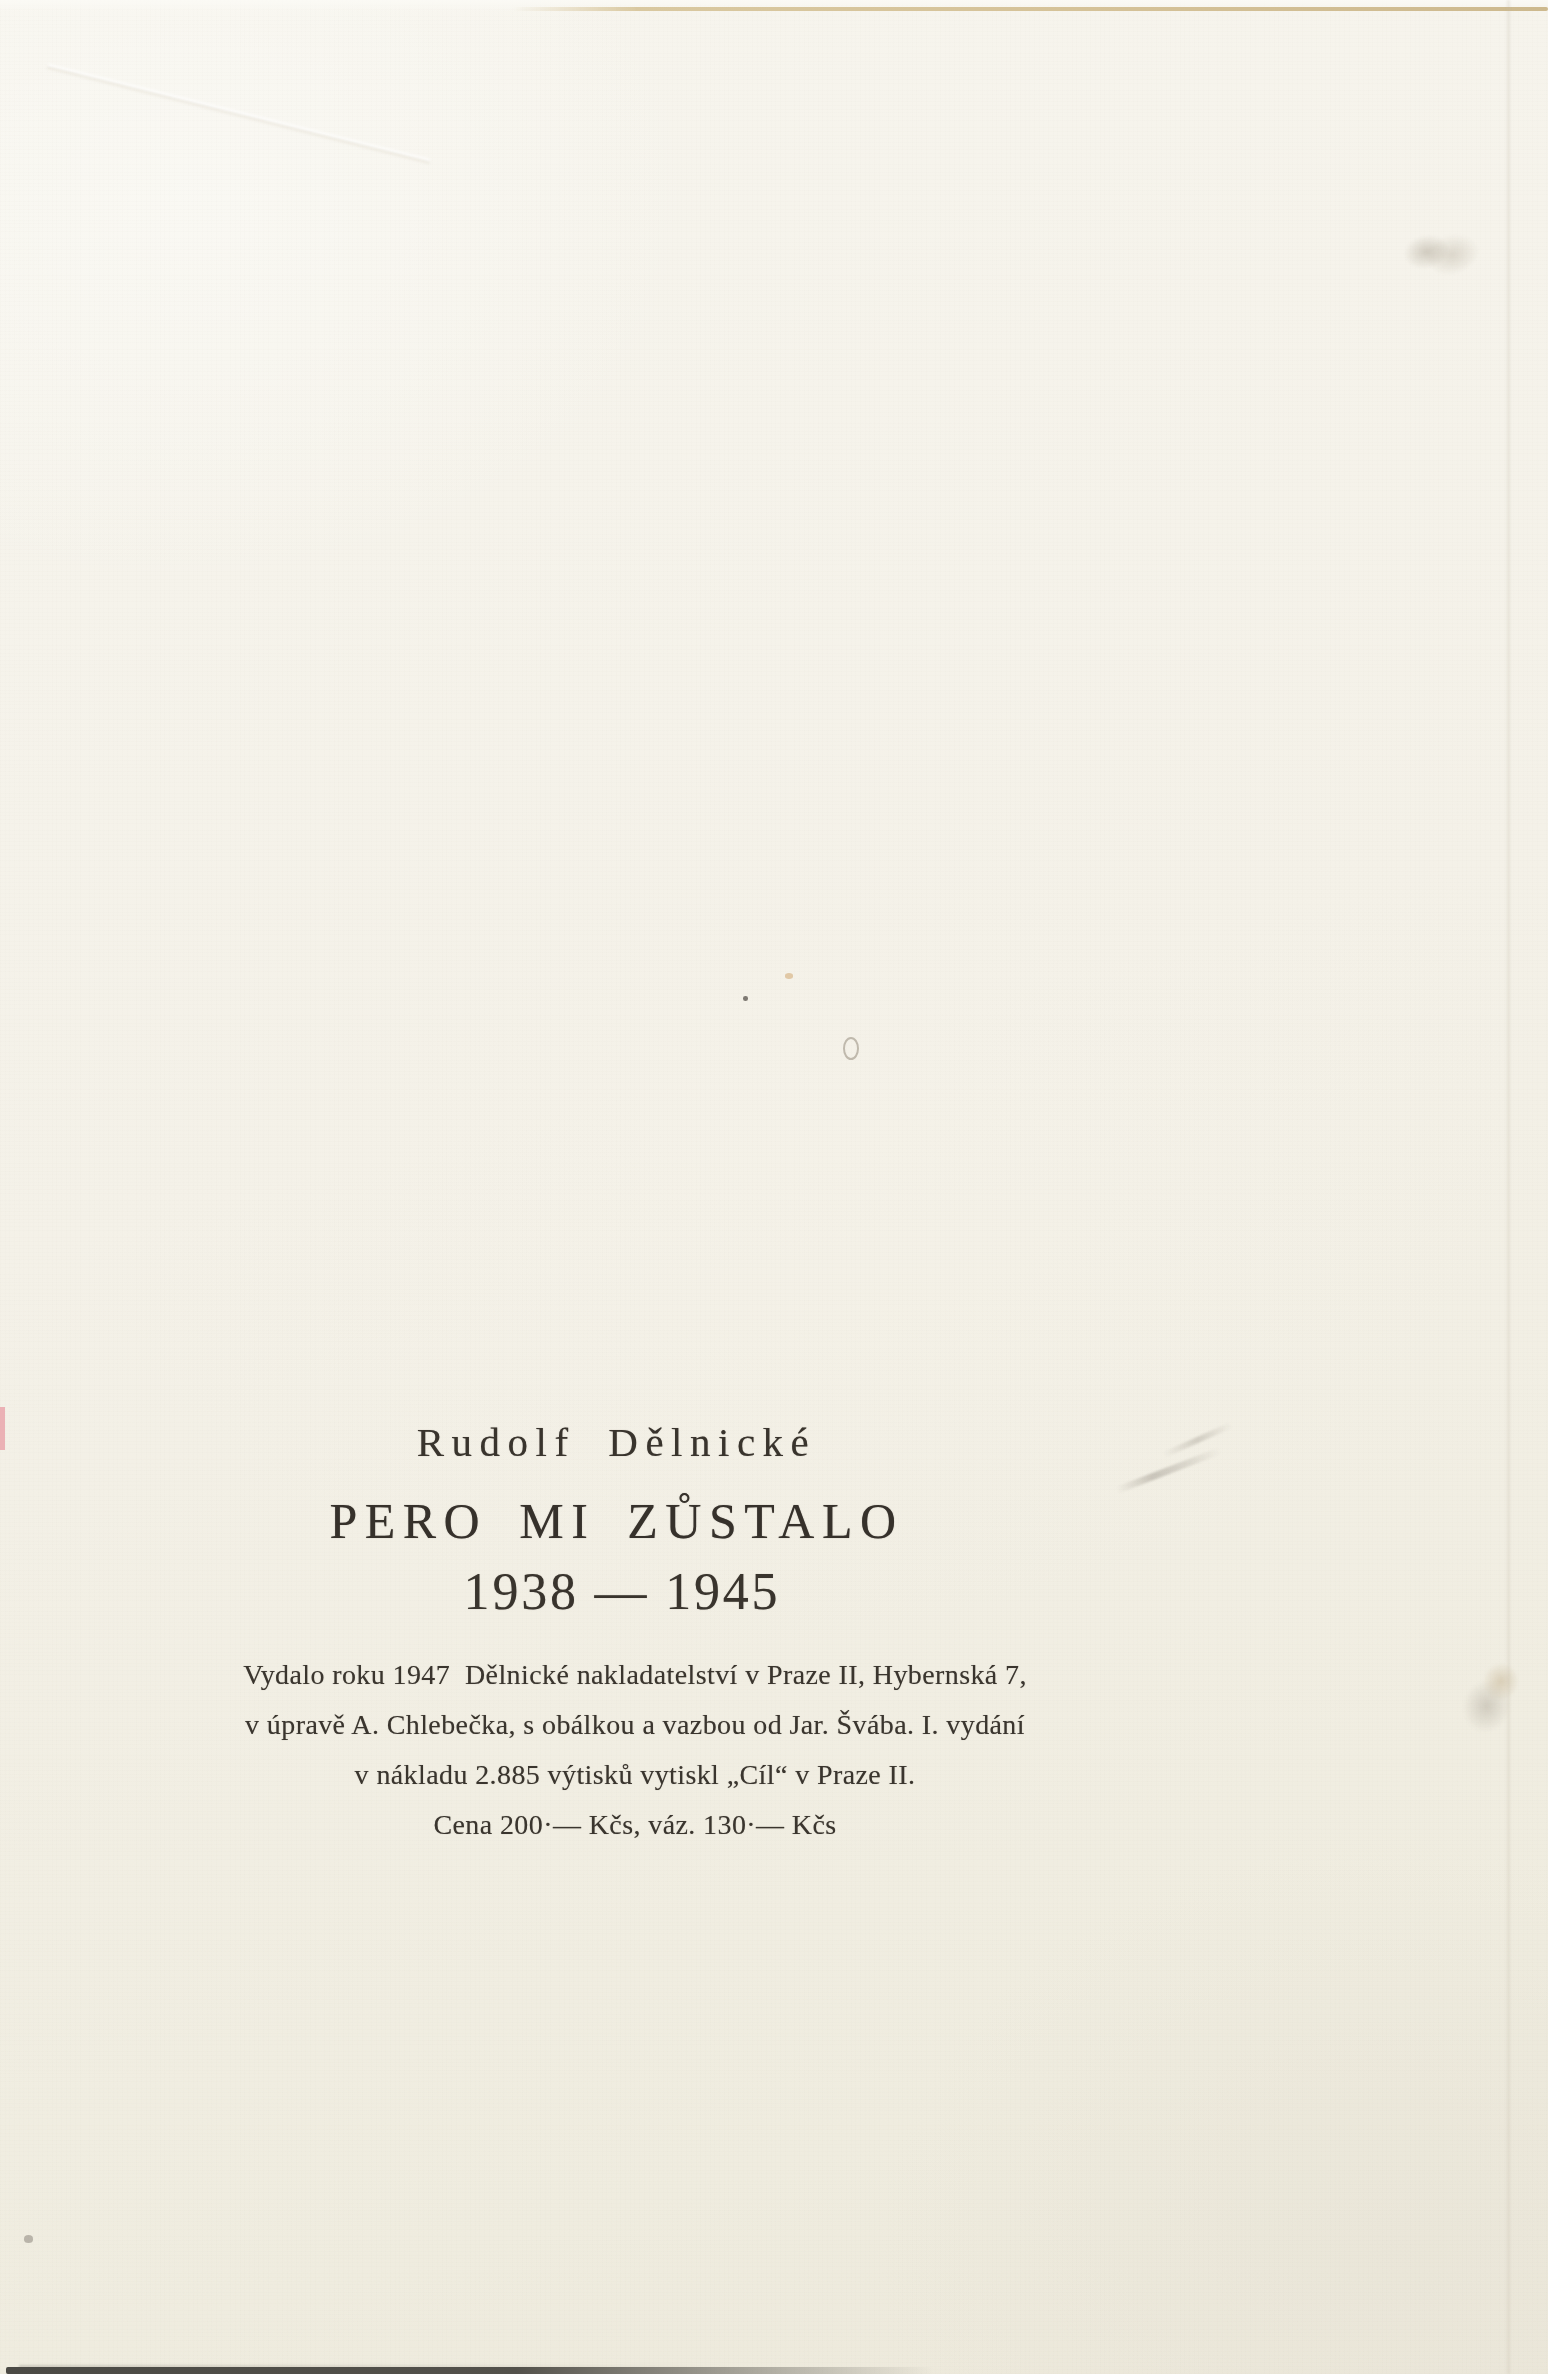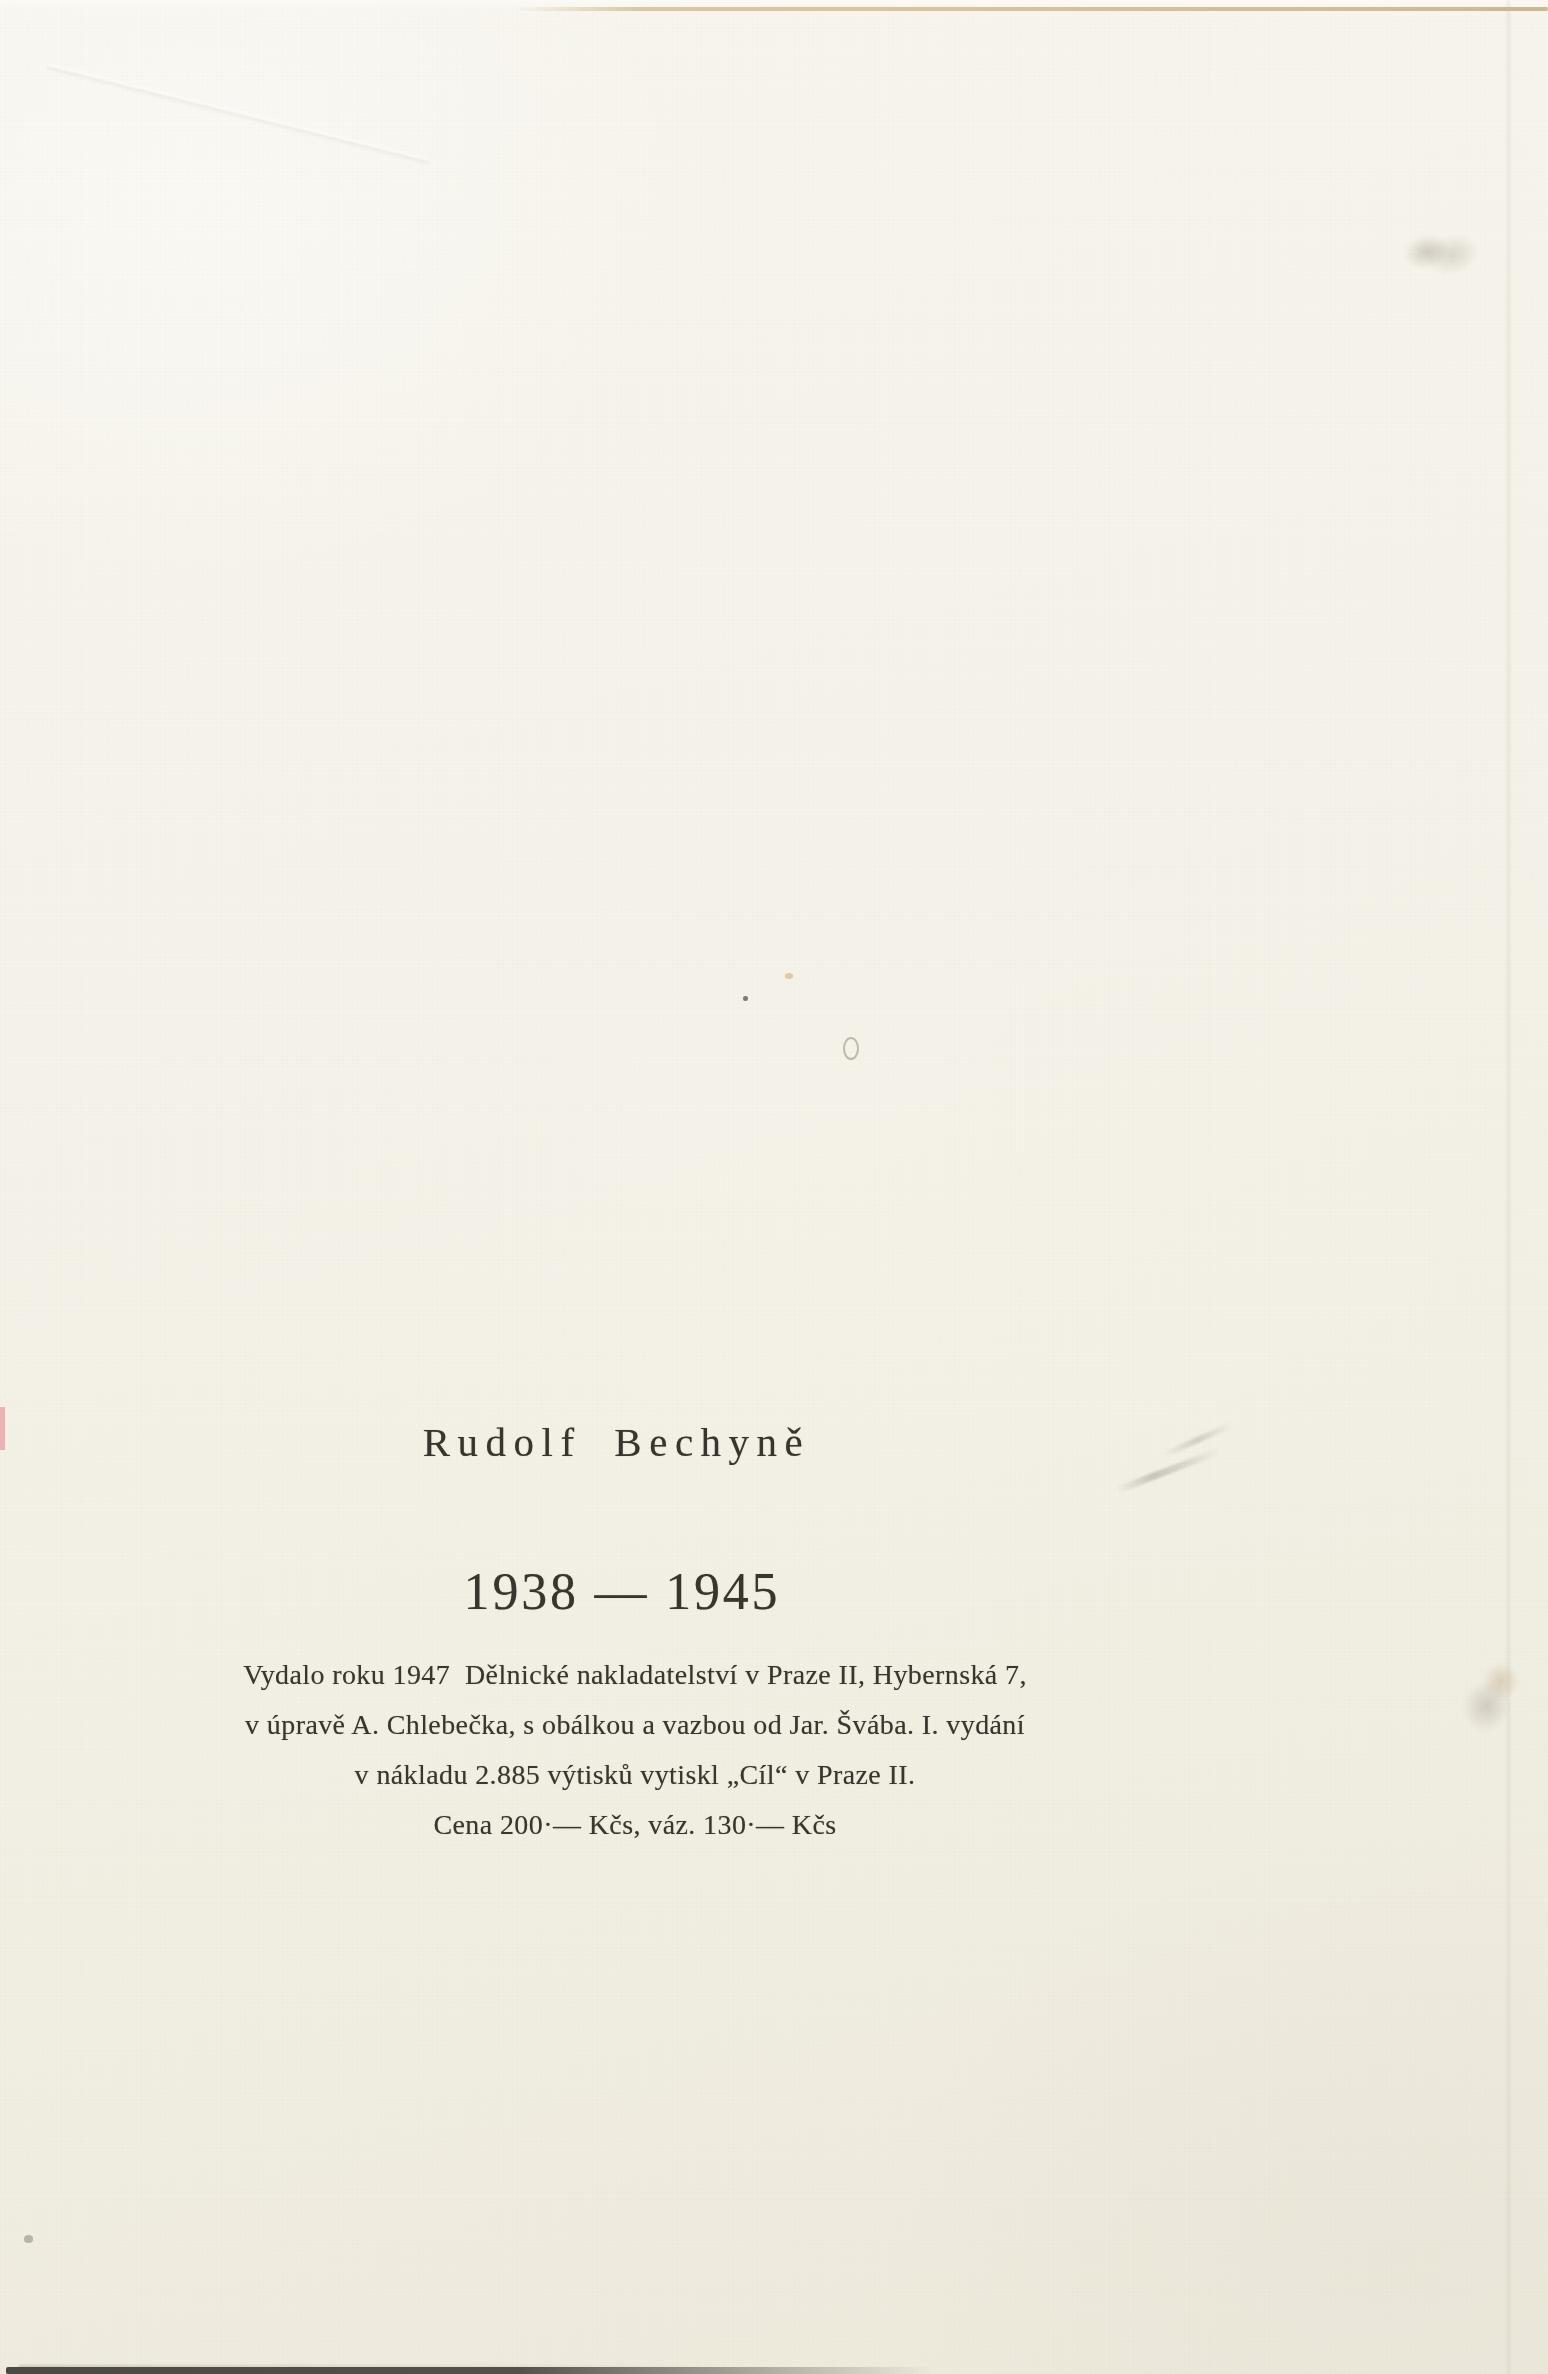--- a/index.html
+++ b/index.html
@@ -137,21 +137,22 @@
 <body>
 
 <div class="page">
   <div class="grain"></div>
 
   <div class="top-edge"></div>
   <div class="top-edge-line"></div>
   <div class="right-crease"></div>
   <div class="tl-crease"></div>
 
-  <div class="line author">Rudolf Bechyně</div>
+  <div class="line author">Rudolf Dělnické</div>
+  <div class="line title">PERO MI ZŮSTALO</div>
   <div class="line years">1938 — 1945</div>
 
   <div class="imprint">
     <div>Vydalo roku 1947  Dělnické nakladatelství v Praze II, Hybernská 7,</div>
     <div>v úpravě A. Chlebečka, s obálkou a vazbou od Jar. Švába. I. vydání</div>
     <div>v nákladu 2.885 výtisků vytiskl „Cíl“ v Praze II.</div>
     <div>Cena 200·— Kčs, váz. 130·— Kčs</div>
   </div>
 
   <div class="stain stain-fingerprint"></div>

